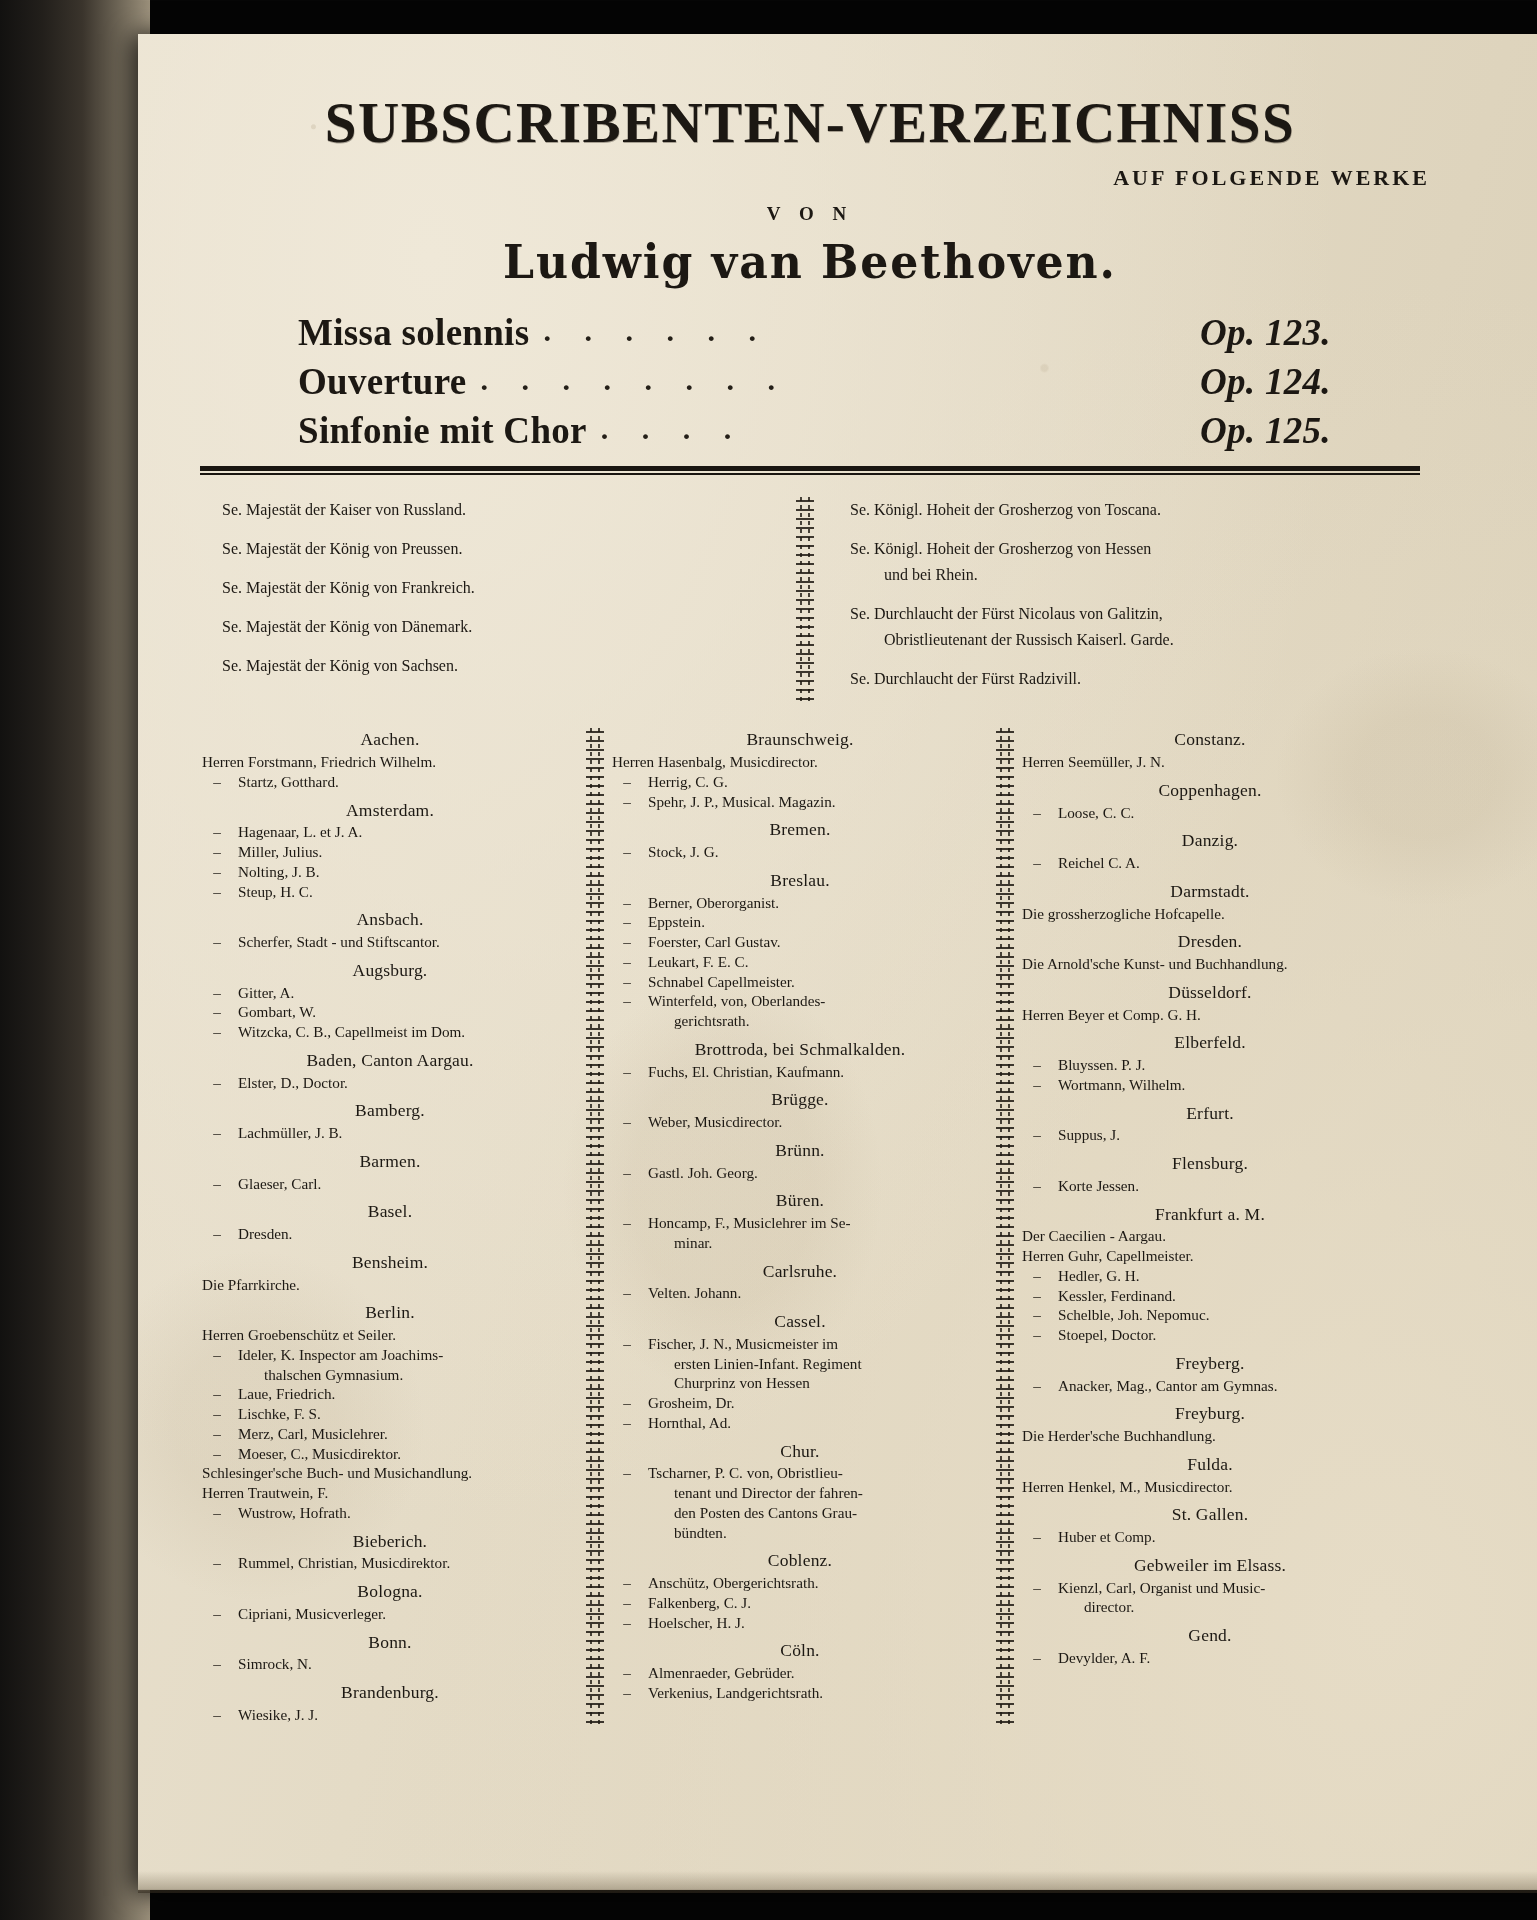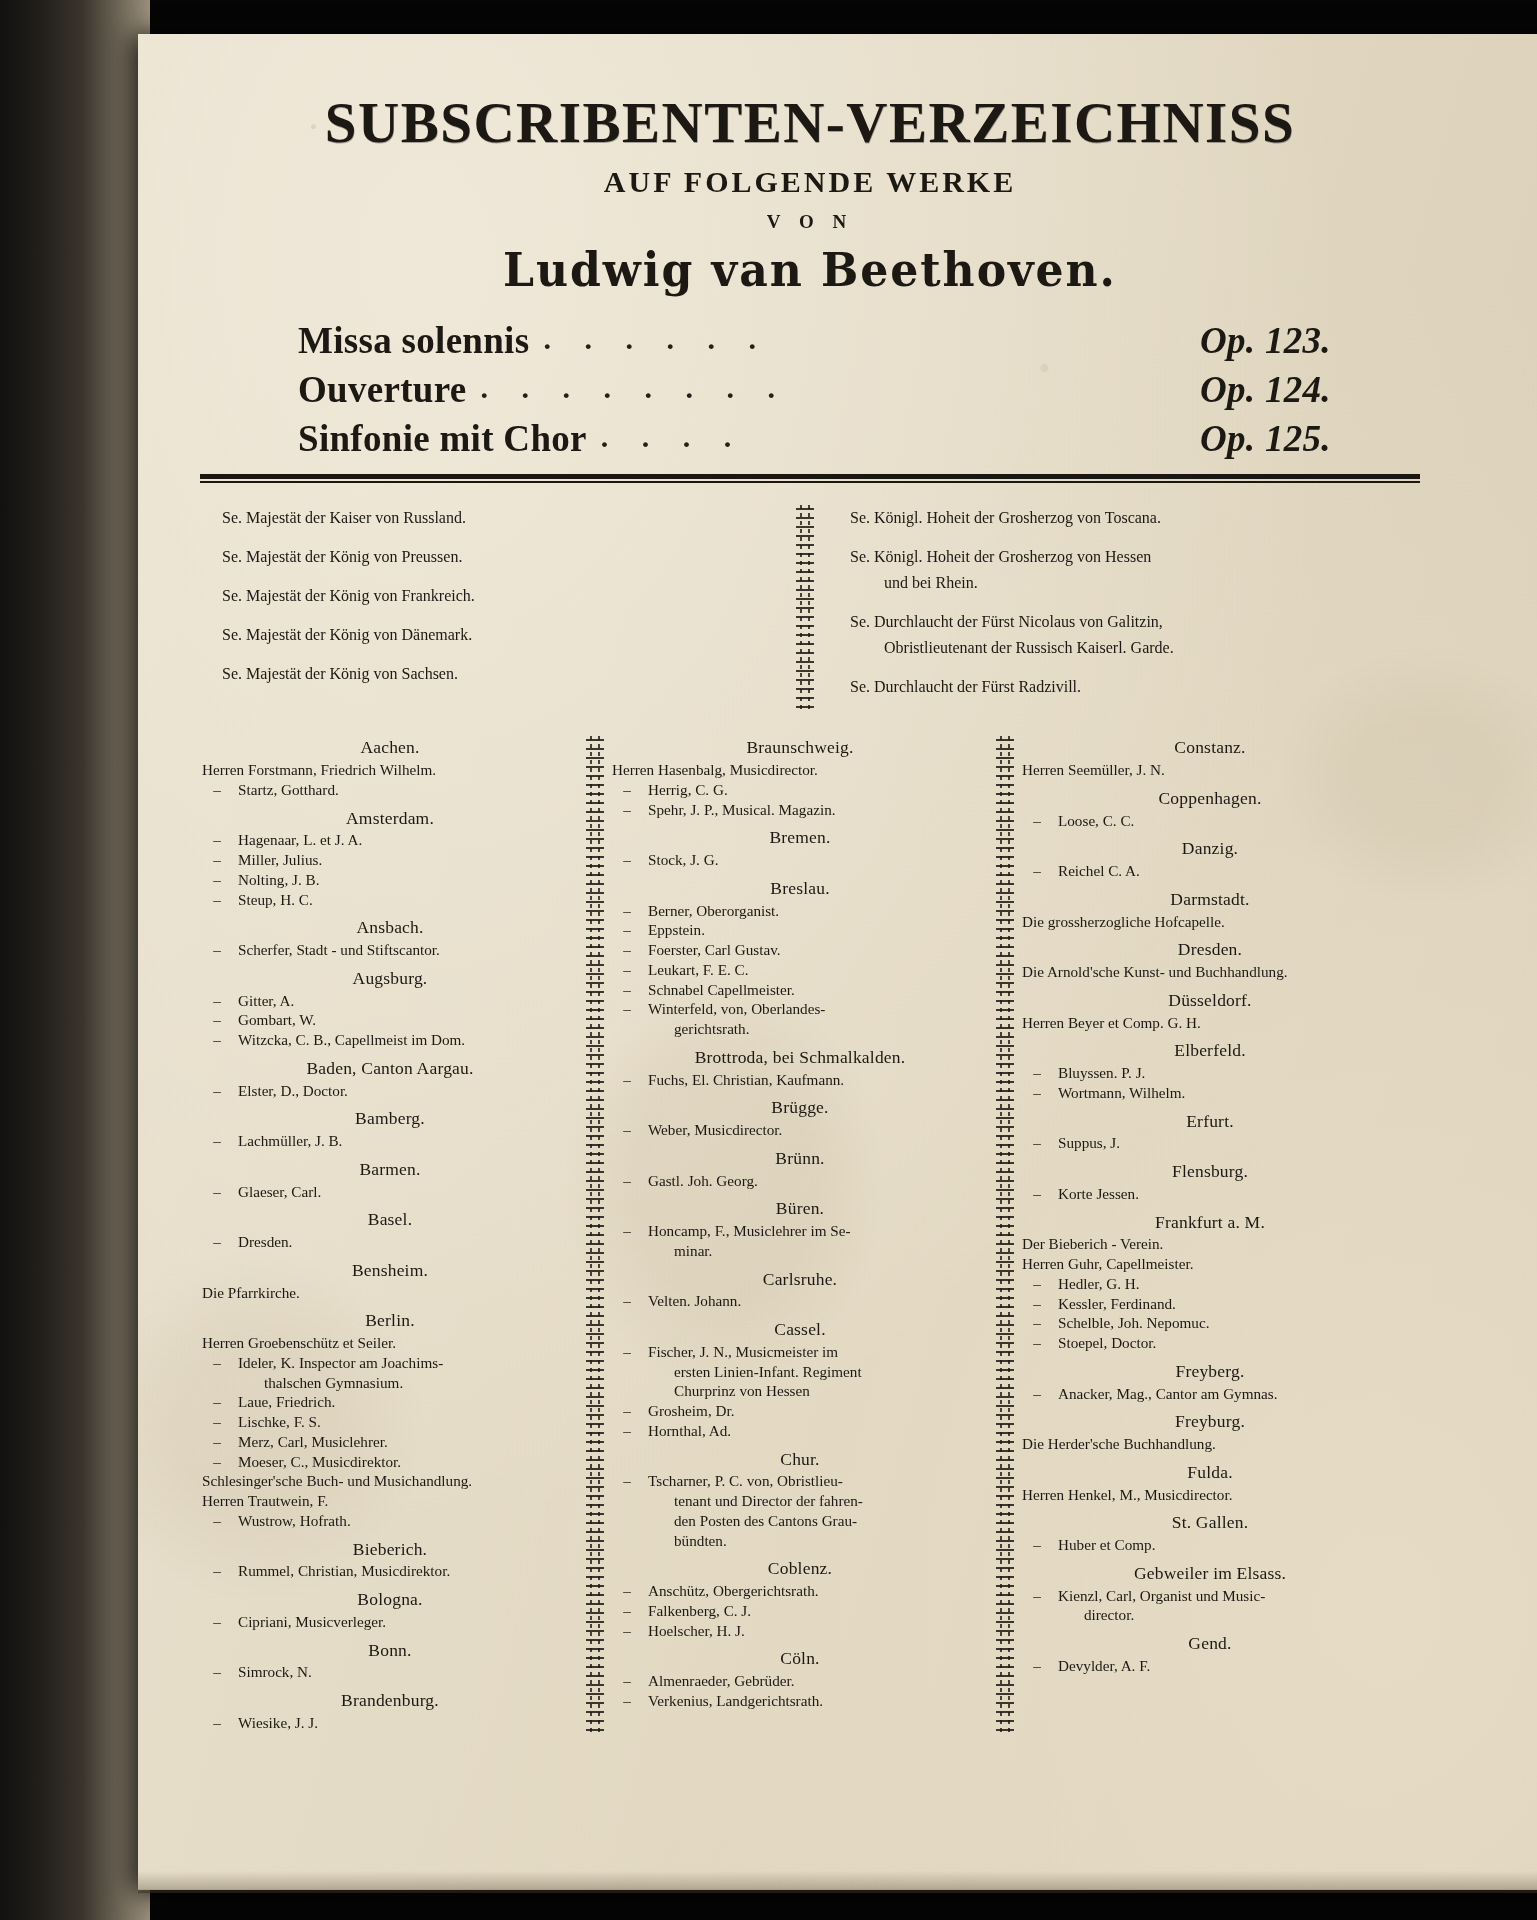--- a/index.html
+++ b/index.html
@@ -79,23 +79,23 @@
     text-align: center;
     font-family: "Liberation Serif", serif;
     font-weight: bold;
     font-size: 57px;
     letter-spacing: 1.5px;
     line-height: 1;
     margin: 0 0 14px 0;
     text-shadow: 0.5px 0.5px 0 rgba(40,32,22,.35);
   }
   .title-sub {
-    text-align: center;
-    font-weight: bold;
-    font-size: 30px;
+    text-align: right;
+    font-weight: bold;
+    font-size: 22px;
     letter-spacing: 3px;
     margin: 0 0 12px 0;
   }
   .title-von {
     text-align: center;
     font-weight: bold;
     font-size: 19px;
     letter-spacing: 7px;
     margin: 0 0 10px 0;
   }
@@ -396,21 +396,21 @@
             <p class="city">Düsseldorf.</p>
             <p class="lead">Herren Beyer et Comp. G. H.</p>
             <p class="city">Elberfeld.</p>
             <p class="entry"><span class="dash">–</span><span>Bluyssen. P. J.</span></p>
             <p class="entry"><span class="dash">–</span><span>Wortmann, Wilhelm.</span></p>
             <p class="city">Erfurt.</p>
             <p class="entry"><span class="dash">–</span><span>Suppus, J.</span></p>
             <p class="city">Flensburg.</p>
             <p class="entry"><span class="dash">–</span><span>Korte Jessen.</span></p>
             <p class="city">Frankfurt a. M.</p>
-            <p class="lead">Der Bieberich - Verein.</p>
+            <p class="lead">Der Caecilien - Aargau.</p>
             <p class="lead">Herren Guhr, Capellmeister.</p>
             <p class="entry"><span class="dash">–</span><span>Hedler, G. H.</span></p>
             <p class="entry"><span class="dash">–</span><span>Kessler, Ferdinand.</span></p>
             <p class="entry"><span class="dash">–</span><span>Schelble, Joh. Nepomuc.</span></p>
             <p class="entry"><span class="dash">–</span><span>Stoepel, Doctor.</span></p>
             <p class="city">Freyberg.</p>
             <p class="entry"><span class="dash">–</span><span>Anacker, Mag., Cantor am Gymnas.</span></p>
             <p class="city">Freyburg.</p>
             <p class="lead">Die Herder'sche Buchhandlung.</p>
             <p class="city">Fulda.</p>

